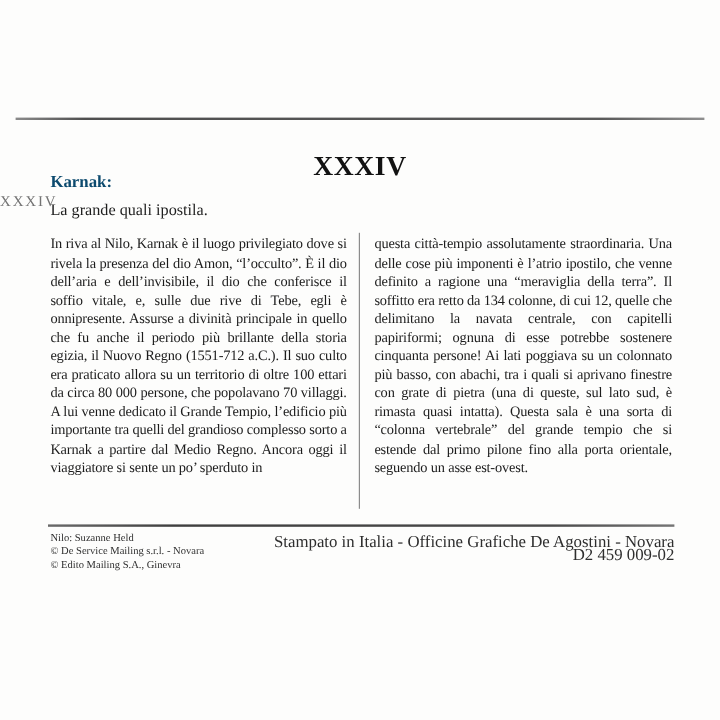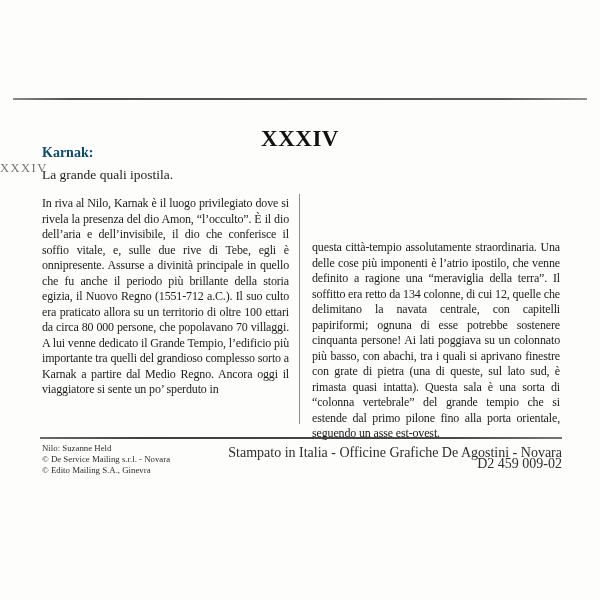--- a/index.html
+++ b/index.html
@@ -76,21 +76,20 @@
     letter-spacing: -0.15px;
     text-align: justify;
     color: #1c1c1c;
   }
   .column.left {
     width: 247px;
   }
   .column.right {
     width: 248px;
     margin-left: 23px;
-    margin-top: 44px;
   }
   .column-divider {
     position: absolute;
     top: 194px;
     left: 299px;
     width: 1px;
     height: 230px;
     background: #8c8c8c;
   }
   .footer-rule {

